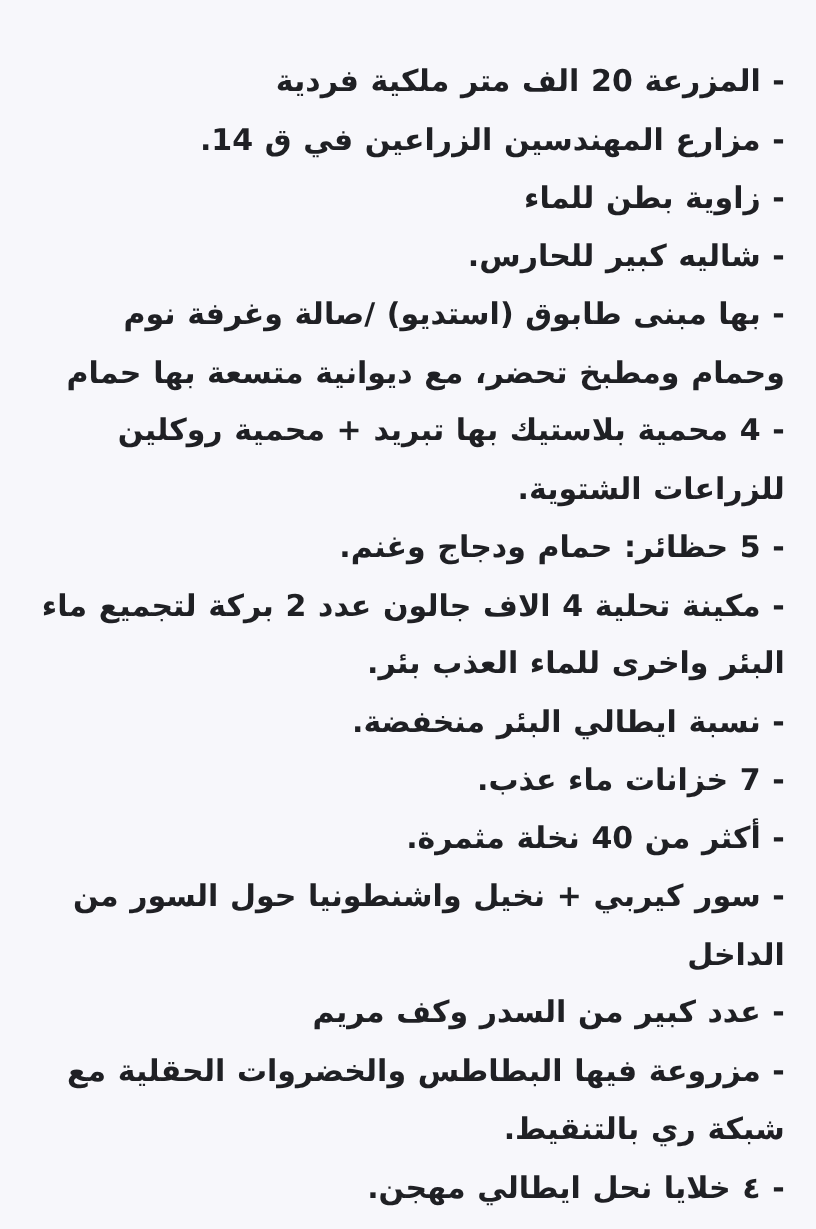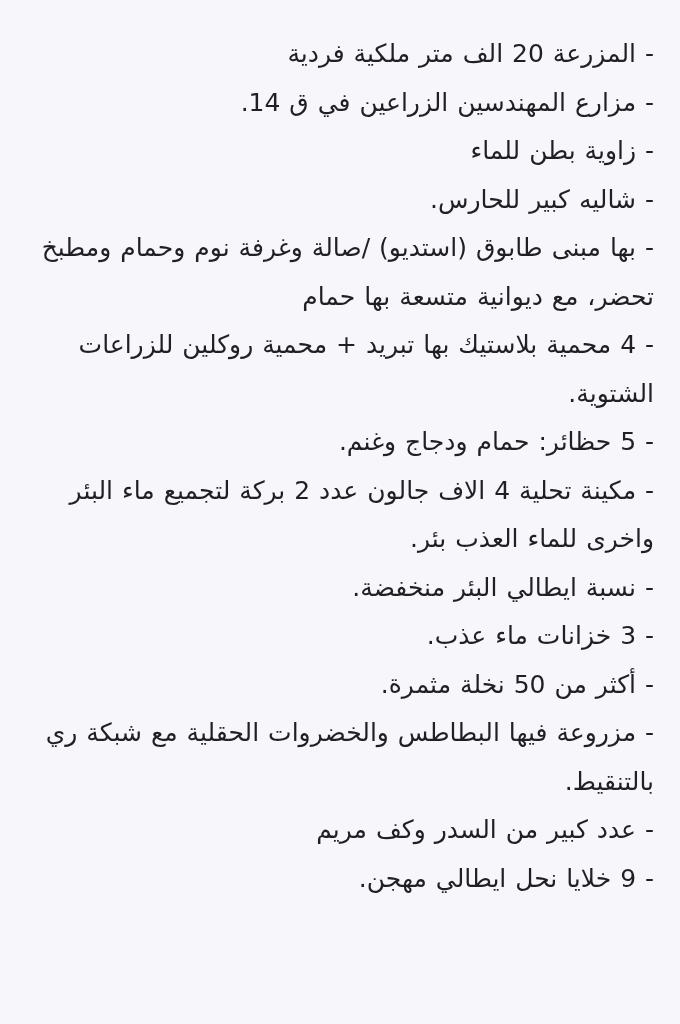--- a/index.html
+++ b/index.html
@@ -10,22 +10,23 @@
     width: 680px;
     height: 1024px;
     background: #f7f7fb;
     overflow: hidden;
     font-family: "DejaVu Sans", sans-serif;
   }
   .page {
     box-sizing: border-box;
     width: 680px;
     height: 1012px;
-    padding: 30px 26px 20px 28px;
+    padding: 44px 26px 20px 28px;
     direction: rtl;
+    font-weight: bold;
   }
   .listing p {
     margin: 0;
     padding: 0;
     font-size: 25px;
     line-height: 48.5px;
     color: #1f2024;
     text-align: right;
     direction: rtl;
     unicode-bidi: plaintext;
@@ -39,19 +40,20 @@
   <div class="listing">
     <p>- المزرعة 20 الف متر ملكية فردية</p>
     <p>- مزارع المهندسين الزراعين في ق 14.</p>
     <p>- زاوية بطن للماء</p>
     <p>- شاليه كبير للحارس.</p>
     <p>- بها مبنى طابوق (استديو) /صالة وغرفة نوم وحمام ومطبخ تحضر، مع ديوانية متسعة بها حمام</p>
     <p>- 4 محمية بلاستيك بها تبريد + محمية روكلين للزراعات الشتوية.</p>
     <p>- 5 حظائر: حمام ودجاج وغنم.</p>
     <p>- مكينة تحلية 4 الاف جالون عدد 2 بركة لتجميع ماء البئر واخرى للماء العذب بئر.</p>
     <p>- نسبة ايطالي البئر منخفضة.</p>
-    <p>- 3 خزانات ماء عذب.</p>
-    <p>-  أكثر من 50 نخلة مثمرة.</p>
+    <p>- 7 خزانات ماء عذب.</p>
+    <p>-  أكثر من 40 نخلة مثمرة.</p>
+    <p>- سور كيربي + نخيل واشنطونيا حول السور من الداخل</p>
+    <p>- عدد كبير من السدر وكف مريم</p>
     <p>- مزروعة فيها البطاطس والخضروات الحقلية مع شبكة ري بالتنقيط.</p>
-    <p>- عدد كبير من السدر وكف مريم</p>
-    <p>- 9 خلايا نحل ايطالي مهجن.</p>
+    <p>- ٤ خلايا نحل ايطالي مهجن.</p>
   </div>
 </div>
 
 </body></html>

